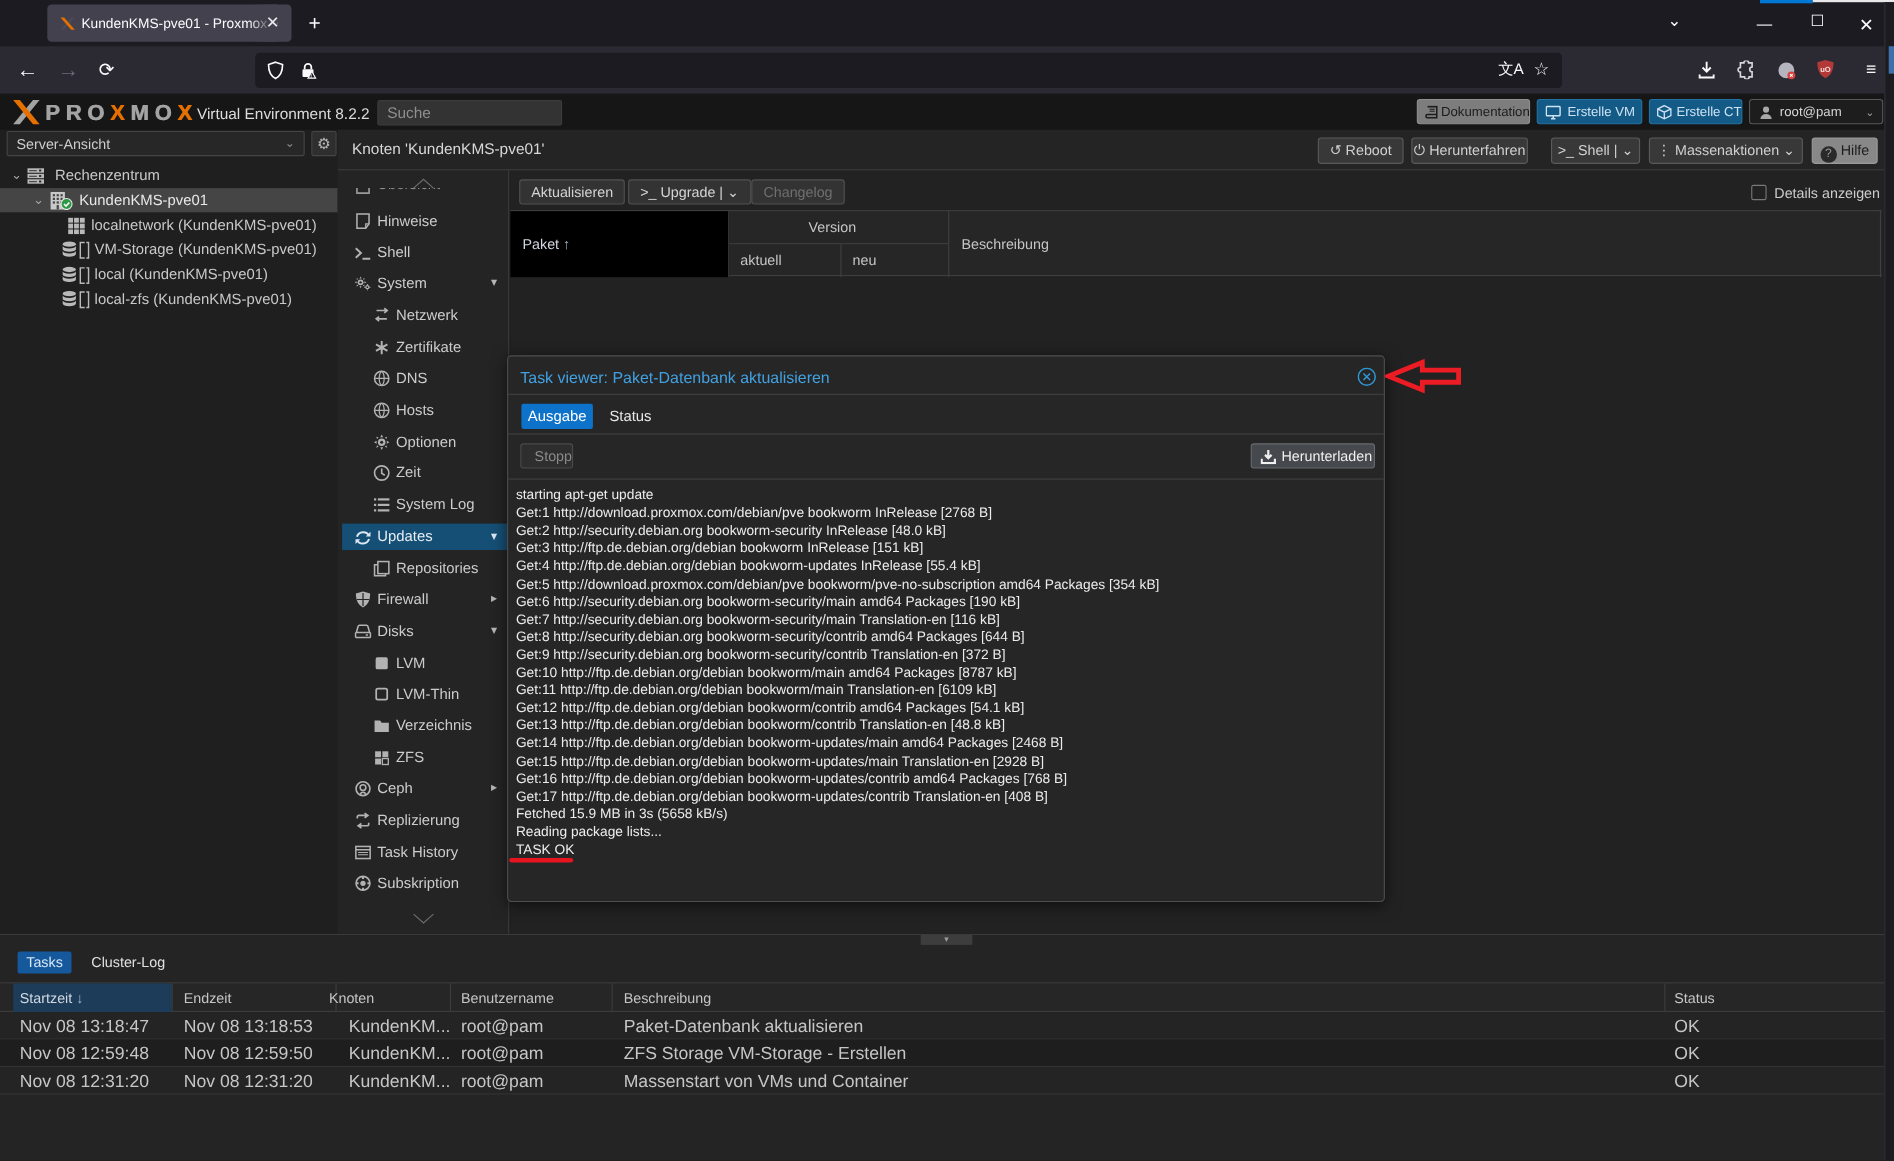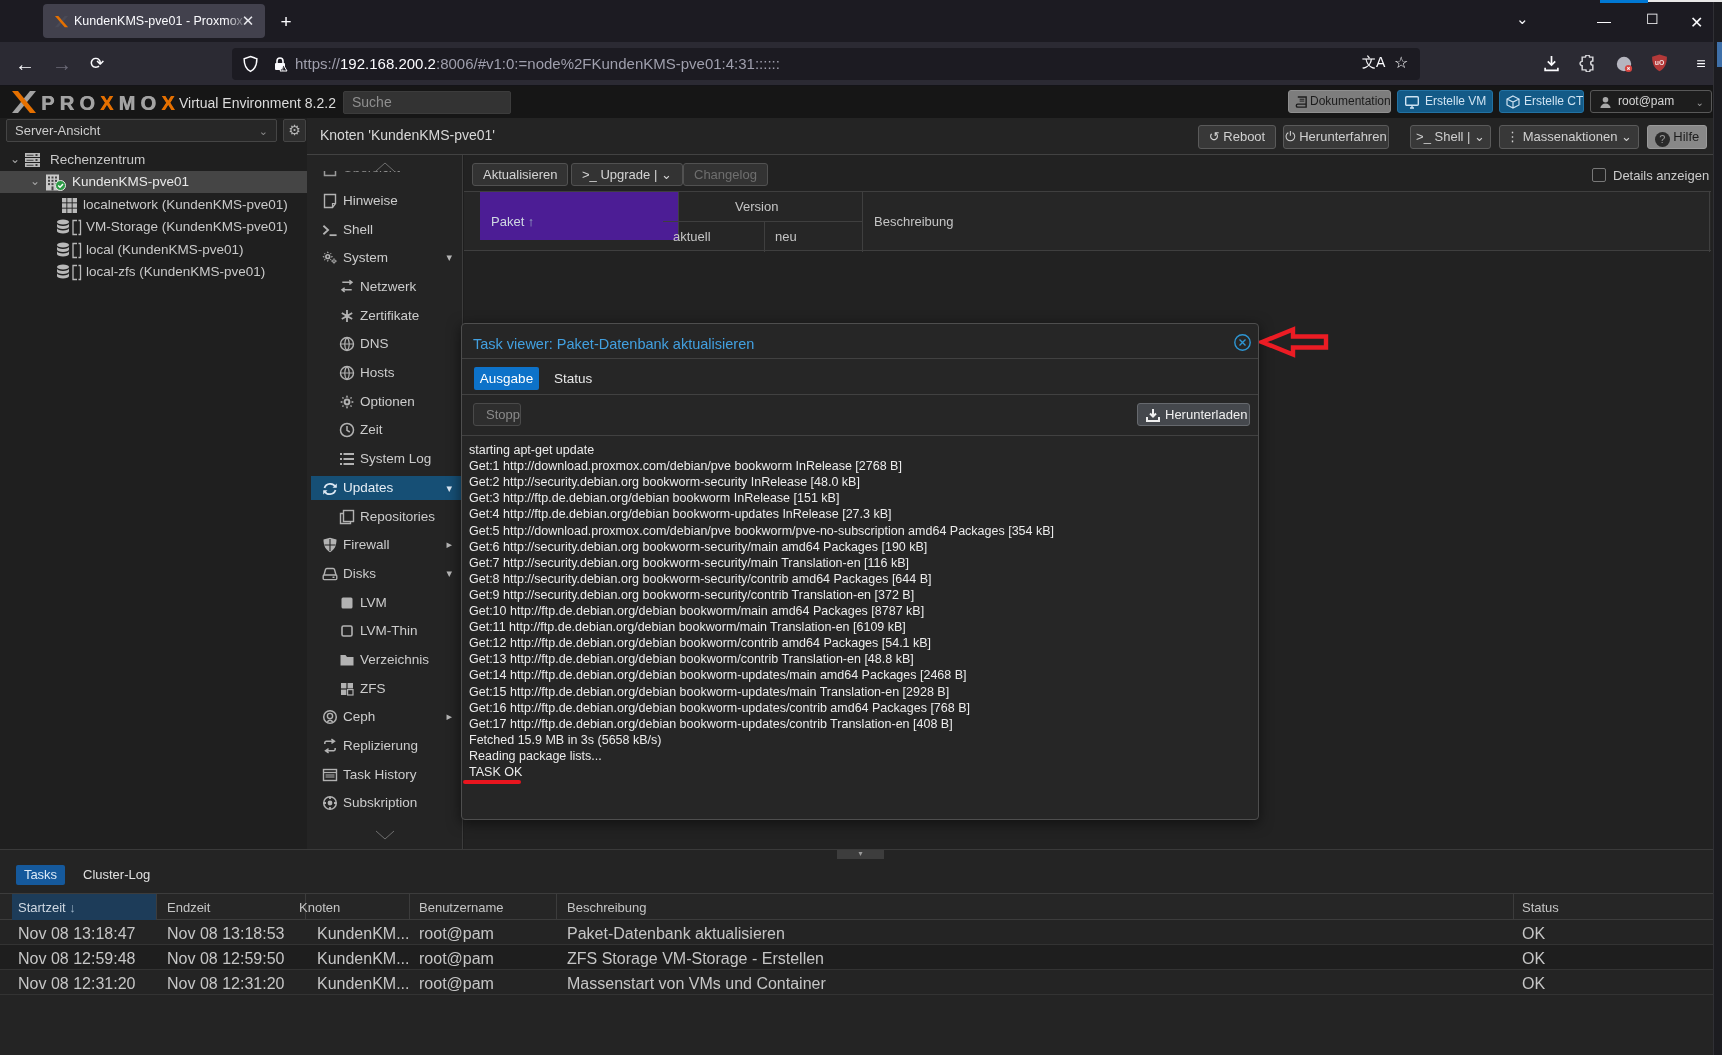--- a/index.html
+++ b/index.html
@@ -63,21 +63,21 @@
 .ncaret { position:absolute; right:9px; top:0; color:#b5b5b5; font-size:11px; line-height:25px; }
 
 #content { position:absolute; left:464px; top:155px; width:1258px; height:694px; background:#222222; }
 .cbtn { position:absolute; top:8px; height:23px; background:#333333; border:1px solid #515151; border-radius:3px; color:#d5d5d5; font-size:13px; line-height:21px; padding:0 10px; white-space:nowrap; }
 .cbtn.dis { color:#6f6f6f; }
 #detailscb { position:absolute; left:1128px; top:13px; width:14px; height:14px; border:1px solid #787878; border-radius:2px; background:#222222; }
 #detailslbl { position:absolute; left:1149px; top:13px; font-size:13px; color:#cccccc; }
 
 
 #uthead { position:absolute; left:0px; top:36px; width:1247px; height:60px; background:#262626; border-top:1px solid #3f3f3f; border-bottom:1px solid #3f3f3f; }
-#pkcell { position:absolute; left:16px; top:0; width:199px; height:48px; background:#4c1d95; border-right:1px solid #3f3f3f; }
+#pkcell { position:absolute; left:0; top:0; width:199px; height:60px; background:#000000; border-right:1px solid #3f3f3f; }
 #pkcell span { position:absolute; left:11px; top:22px; font-size:13px; color:#cfd8e2; white-space:nowrap; }
 #vergrp { position:absolute; left:199px; top:0; width:200px; height:30px; border-right:1px solid #3f3f3f; border-bottom:1px solid #3f3f3f; }
 #vergrp span { position:absolute; left:72px; top:7px; font-size:13px; color:#c5c5c5; }
 #aktcell { position:absolute; left:199px; top:30px; width:102px; height:30px; border-right:1px solid #3f3f3f; }
 #aktcell span { position:absolute; left:10px; top:7px; font-size:13px; color:#c5c5c5; }
 #neucell { position:absolute; left:301px; top:30px; width:98px; height:30px; border-right:1px solid #3f3f3f; }
 #neucell span { position:absolute; left:10px; top:7px; font-size:13px; color:#c5c5c5; }
 #beschcell { position:absolute; left:399px; top:0; width:847px; height:60px; border-right:1px solid #3f3f3f; }
 #beschcell span { position:absolute; left:11px; top:22px; font-size:13px; color:#c5c5c5; }
 #noupd { position:absolute; left:0; top:122px; width:1247px; text-align:center; font-size:13px; color:#cfcfcf; }
@@ -139,21 +139,20 @@
   <div id="urlbox">
     <svg style="position:absolute;left:10px;top:7px;" width="17" height="18" viewBox="0 0 16 16">
         <path d="M8 1 L14 3 C14 9 12 13 8 15 C4 13 2 9 2 3 Z" fill="none" stroke="#fbfbfe" stroke-width="1.4"></path>
       </svg>
     <svg style="position:absolute;left:40px;top:7px;" width="16" height="18" viewBox="0 0 16 16">
         <rect x="3" y="7" width="10" height="7" rx="1" fill="#fbfbfe"></rect>
         <path d="M5 7 V5 a3 3 0 0 1 6 0 V7" fill="none" stroke="#fbfbfe" stroke-width="1.6"></path>
         <path d="M11.5 9 L15 15 L8 15 Z" fill="#1c1b22" stroke="#fbfbfe" stroke-width="1"></path>
         <text x="10" y="14.6" font-size="5" fill="#fbfbfe" font-weight="bold">!</text>
       </svg>
-    <div id="urltext">https://<b>192.168.200.2</b>:8006/#v1:0:=node%2FKundenKMS-pve01:4:31::::::</div>
     <div style="position:absolute; left:1130px; top:6px; color:#fbfbfe; font-size:14px;">文A</div>
     <div style="position:absolute; left:1162px; top:5px; color:#fbfbfe; font-size:16px;">☆</div>
   </div>
   <svg style="position:absolute;left:1543px;top:13px;" width="17" height="17" viewBox="0 0 16 16">
       <path d="M8 1 V9 M4.5 6 L8 9.5 L11.5 6" stroke="#fbfbfe" stroke-width="1.6" fill="none"></path>
       <path d="M2 12 V14.5 H14 V12" stroke="#fbfbfe" stroke-width="1.6" fill="none"></path>
     </svg>
   <svg style="position:absolute;left:1579px;top:13px;" width="17" height="17" viewBox="0 0 16 16">
       <path d="M6 2 a1.6 1.6 0 0 1 4 0 h3 v3.6 a1.7 1.7 0 0 0 0 4 V14 H10.5 a1.7 1.7 0 0 1 -4 0 H3 V10 a1.7 1.7 0 0 1 0 -4 V2 Z" fill="none" stroke="#d7d7db" stroke-width="1.4"></path>
     </svg>
@@ -573,21 +572,21 @@
           <path d="M1 9 V13 H13 V9" stroke="#f0f0f0" stroke-width="2" fill="none"></path>
         </svg>
         <span style="position:absolute; left:27px;">Herunterladen</span>
       </div>
   </div>
   <div id="console">
       <div style="top:7px;">starting apt-get update</div>
       <div style="top:23.1px;">Get:1 http://download.proxmox.com/debian/pve bookworm InRelease [2768 B]</div>
       <div style="top:39.2px;">Get:2 http://security.debian.org bookworm-security InRelease [48.0 kB]</div>
       <div style="top:55.300000000000004px;">Get:3 http://ftp.de.debian.org/debian bookworm InRelease [151 kB]</div>
-      <div style="top:71.4px;">Get:4 http://ftp.de.debian.org/debian bookworm-updates InRelease [27.3 kB]</div>
+      <div style="top:71.4px;">Get:4 http://ftp.de.debian.org/debian bookworm-updates InRelease [55.4 kB]</div>
       <div style="top:87.5px;">Get:5 http://download.proxmox.com/debian/pve bookworm/pve-no-subscription amd64 Packages [354 kB]</div>
       <div style="top:103.60000000000001px;">Get:6 http://security.debian.org bookworm-security/main amd64 Packages [190 kB]</div>
       <div style="top:119.70000000000002px;">Get:7 http://security.debian.org bookworm-security/main Translation-en [116 kB]</div>
       <div style="top:135.8px;">Get:8 http://security.debian.org bookworm-security/contrib amd64 Packages [644 B]</div>
       <div style="top:151.9px;">Get:9 http://security.debian.org bookworm-security/contrib Translation-en [372 B]</div>
       <div style="top:168px;">Get:10 http://ftp.de.debian.org/debian bookworm/main amd64 Packages [8787 kB]</div>
       <div style="top:184.10000000000002px;">Get:11 http://ftp.de.debian.org/debian bookworm/main Translation-en [6109 kB]</div>
       <div style="top:200.20000000000002px;">Get:12 http://ftp.de.debian.org/debian bookworm/contrib amd64 Packages [54.1 kB]</div>
       <div style="top:216.3px;">Get:13 http://ftp.de.debian.org/debian bookworm/contrib Translation-en [48.8 kB]</div>
       <div style="top:232.40000000000003px;">Get:14 http://ftp.de.debian.org/debian bookworm-updates/main amd64 Packages [2468 B]</div>

